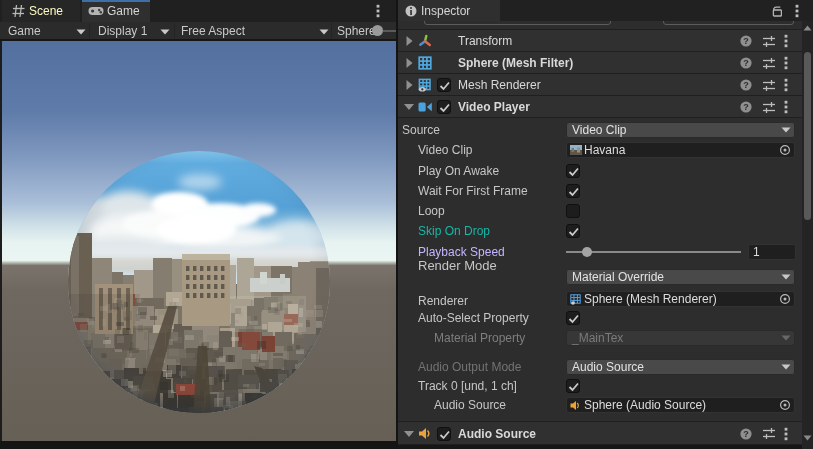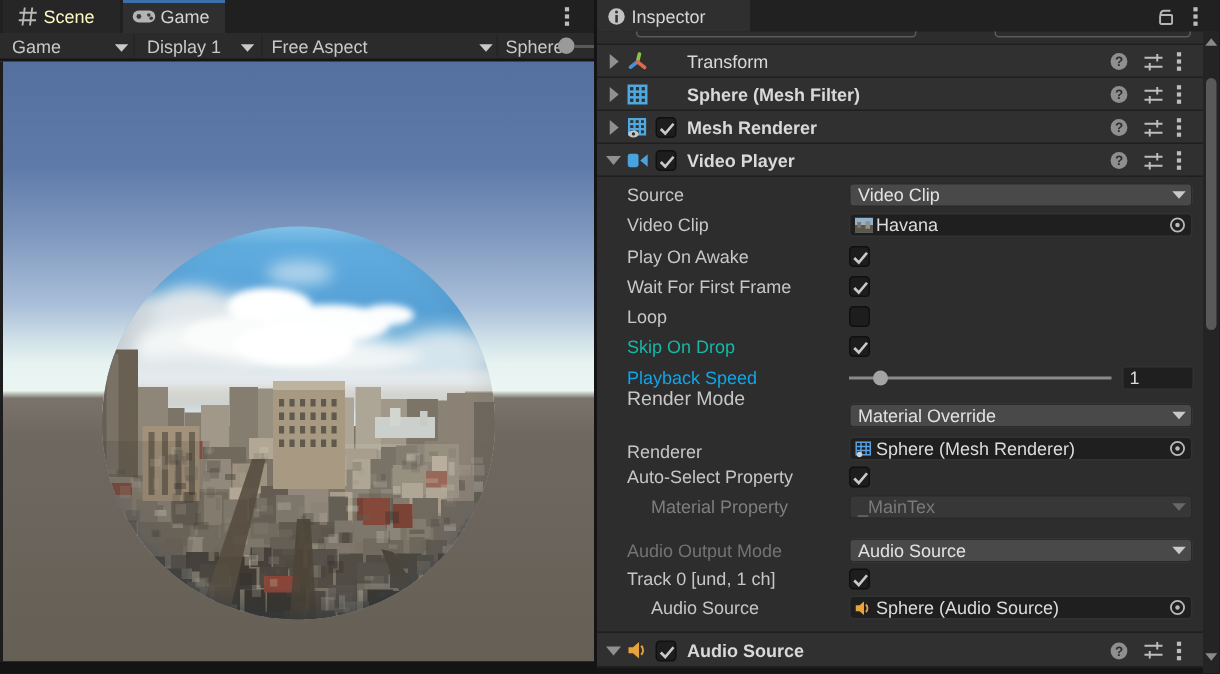--- a/index.html
+++ b/index.html
@@ -659,21 +659,21 @@
         <line x1="1.2" y1="4.7" x2="12.2" y2="4.7"></line>
         <line x1="1.2" y1="8.1" x2="12.2" y2="8.1"></line>
       </g>
       <ellipse cx="4.3" cy="11.3" rx="3.5" ry="2.3" fill="#c6c6c6"></ellipse>
       <circle cx="4.3" cy="11.3" r="1.1" fill="#2a2a2a"></circle>
     </svg>
     <div style="position:absolute;left:437px;top:78.0px;width:14px;height:14px;background:#1d1d1e;border:1px solid #101010;border-radius:3px;box-sizing:border-box"></div>
     <svg style="position:absolute;left:438px;top:79.0px" width="13" height="13" viewBox="0 0 13 13">
       <polyline points="2.5,7 5.5,10 11,3.5" stroke="#c9c9c9" stroke-width="1.8" fill="none"></polyline>
     </svg>
-    <div style="position:absolute;left:458px;top:77.0px;height:16px;line-height:16px;font-size:12px;font-weight:bold;color:#d9d9d9;white-space:nowrap">Mesh Renderer</div>
+    <div style="position:absolute;left:458px;top:77.0px;height:16px;line-height:16px;font-size:12px;font-weight:normal;color:#d9d9d9;white-space:nowrap">Mesh Renderer</div>
     <svg style="position:absolute;left:740px;top:79.0px" width="12" height="12" viewBox="0 0 12 12">
       <circle cx="6" cy="6" r="5.6" fill="#8f8f8f"></circle>
       <text x="6" y="9" font-family="Liberation Sans" font-size="9" font-weight="bold" fill="#2e2e2e" text-anchor="middle">?</text>
     </svg>
     <svg style="position:absolute;left:762px;top:78.5px" width="14" height="13" viewBox="0 0 14 13">
       <g stroke="#bdbdbd" stroke-width="1.3">
         <line x1="1" y1="3.5" x2="13" y2="3.5"></line>
         <line x1="1" y1="9.5" x2="13" y2="9.5"></line>
         <line x1="9.5" y1="1" x2="9.5" y2="6"></line>
         <line x1="4.5" y1="7" x2="4.5" y2="12"></line>
@@ -711,21 +711,21 @@
         <line x1="4.5" y1="7" x2="4.5" y2="12"></line>
       </g>
     </svg>
     <svg style="position:absolute;left:784px;top:100.0px" width="4" height="14" viewBox="0 0 4 14">
       <g fill="#bdbdbd">
         <rect x="0.6" y="0.8" width="2.8" height="2.8"></rect>
         <rect x="0.6" y="5.6" width="2.8" height="2.8"></rect>
         <rect x="0.6" y="10.4" width="2.8" height="2.8"></rect>
       </g>
     </svg>
-<div style="position:absolute;left:418px;top:121.5px;height:16px;line-height:16px;font-size:12px;color:#c6c6c6;white-space:nowrap">Source</div>
+<div style="position:absolute;left:402px;top:121.5px;height:16px;line-height:16px;font-size:12px;color:#c6c6c6;white-space:nowrap">Source</div>
 <div style="position:absolute;left:566px;top:121.5px;width:229px;height:16px;background:#494949;border-radius:3px;box-shadow:0 0 0 1px #2a2a2a inset"></div>
     <div style="position:absolute;left:572px;top:121.5px;height:16px;line-height:16px;font-size:12px;color:#e2e2e2;white-space:nowrap">Video Clip</div>
     <svg style="position:absolute;left:781px;top:127.0px" width="10" height="6">
       <polygon points="0.5,0.5 9.5,0.5 5,5.5" fill="#c9c9c9"></polygon>
     </svg>
 <div style="position:absolute;left:418px;top:142px;height:16px;line-height:16px;font-size:12px;color:#c6c6c6;white-space:nowrap">Video Clip</div>
 <div style="position:absolute;left:566px;top:142px;width:229px;height:16px;background:#1f1f20;border:1px solid #323232;border-radius:3px;box-sizing:border-box"></div>
     <svg style="position:absolute;left:570px;top:145px" width="12" height="11" viewBox="0 0 12 11">
       <rect x="0" y="0" width="12" height="10" fill="#8fb3cc"></rect>
       <rect x="0" y="5" width="12" height="5" fill="#5d564b"></rect>
@@ -747,21 +747,21 @@
     <svg style="position:absolute;left:567px;top:185px" width="13" height="13" viewBox="0 0 13 13">
       <polyline points="2.5,7 5.5,10 11,3.5" stroke="#c9c9c9" stroke-width="1.8" fill="none"></polyline>
     </svg>
 <div style="position:absolute;left:418px;top:203px;height:16px;line-height:16px;font-size:12px;color:#c6c6c6;white-space:nowrap">Loop</div>
 <div style="position:absolute;left:566px;top:204px;width:14px;height:14px;background:#1d1d1e;border:1px solid #101010;border-radius:3px;box-sizing:border-box"></div>
 <div style="position:absolute;left:418px;top:223px;height:16px;line-height:16px;font-size:12px;color:#14b8a6;white-space:nowrap">Skip On Drop</div>
 <div style="position:absolute;left:566px;top:224px;width:14px;height:14px;background:#1d1d1e;border:1px solid #101010;border-radius:3px;box-sizing:border-box"></div>
     <svg style="position:absolute;left:567px;top:225px" width="13" height="13" viewBox="0 0 13 13">
       <polyline points="2.5,7 5.5,10 11,3.5" stroke="#c9c9c9" stroke-width="1.8" fill="none"></polyline>
     </svg>
-<div style="position:absolute;left:418px;top:243.5px;height:16px;line-height:16px;font-size:12px;color:#0ea5e9;white-space:nowrap">Playback Speed</div>
+<div style="position:absolute;left:418px;top:243.5px;height:16px;line-height:16px;font-size:12px;color:#c4b5fd;white-space:nowrap">Playback Speed</div>
 <div style="position:absolute;left:566px;top:250.5px;width:175px;height:2px;background:#8a8a8a"></div>
 <div style="position:absolute;left:582px;top:246.5px;width:10px;height:10px;border-radius:5px;background:#a4a4a4"></div>
 <div style="position:absolute;left:748px;top:243.5px;width:48px;height:16px;background:#1f1f20;border:1px solid #323232;border-radius:2px;box-sizing:border-box"></div>
 <div style="position:absolute;left:753px;top:243.5px;height:16px;line-height:16px;font-size:12px;color:#dcdcdc">1</div>
 <div style="position:absolute;left:418px;top:258px;height:16px;line-height:16px;font-size:13px;color:#c6c6c6;white-space:nowrap">Render Mode</div>
 <div style="position:absolute;left:566px;top:268.5px;width:229px;height:16px;background:#494949;border-radius:3px;box-shadow:0 0 0 1px #2a2a2a inset"></div>
     <div style="position:absolute;left:572px;top:268.5px;height:16px;line-height:16px;font-size:12px;color:#e2e2e2;white-space:nowrap">Material Override</div>
     <svg style="position:absolute;left:781px;top:274.0px" width="10" height="6">
       <polygon points="0.5,0.5 9.5,0.5 5,5.5" fill="#c9c9c9"></polygon>
     </svg>

